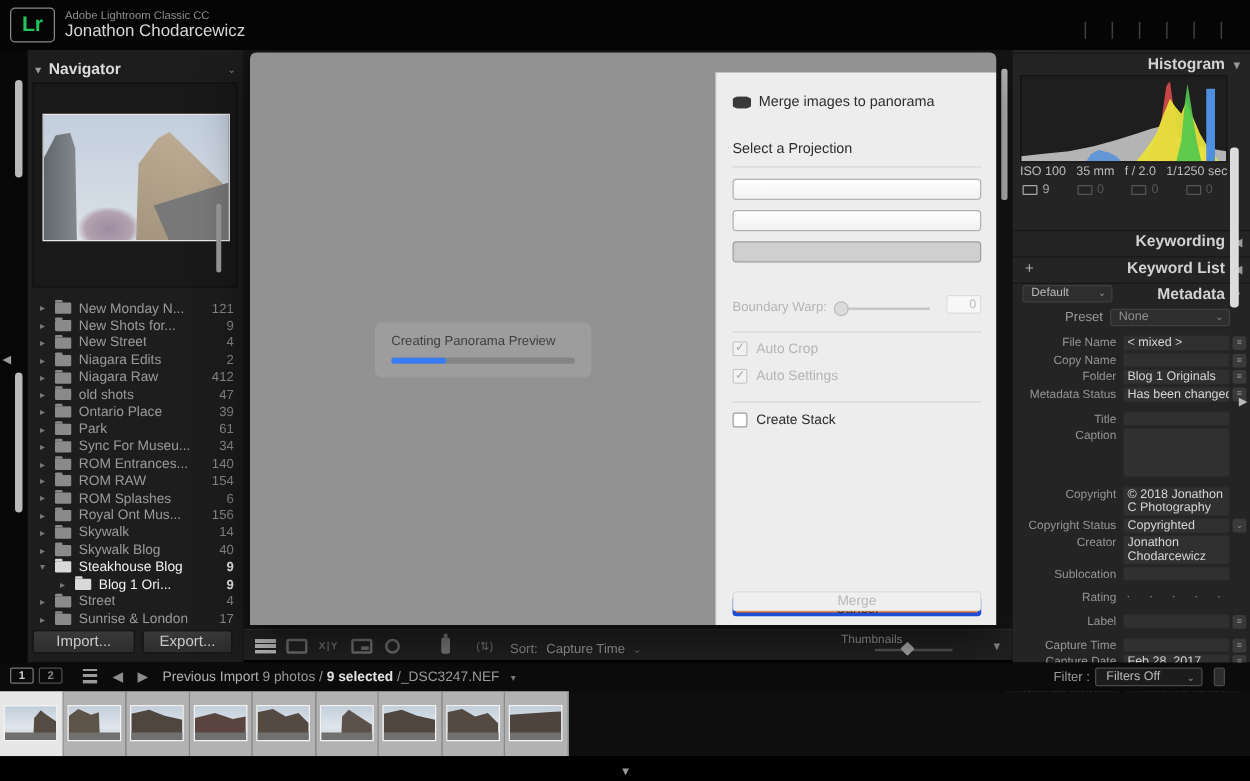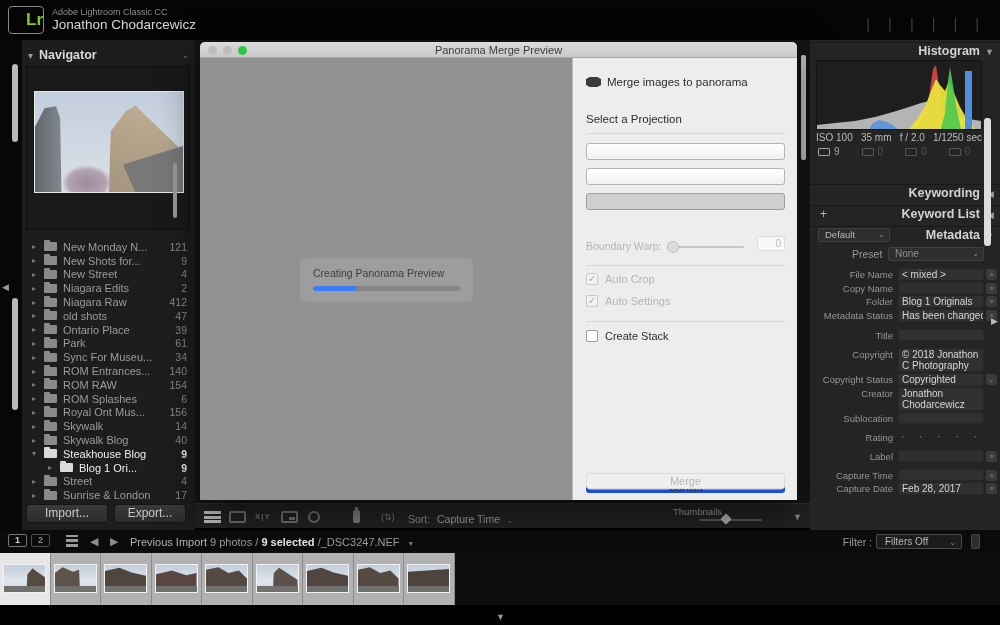--- a/index.html
+++ b/index.html
@@ -2,21 +2,21 @@
 <html><head>
 <meta charset="utf-8">
 <style>
   * { margin:0; padding:0; box-sizing:border-box; }
   html,body { background:#000; }
   body { font-family:"Liberation Sans","DejaVu Sans",sans-serif; }
   #stage { position:relative; width:1000px; height:625px; background:#000; overflow:hidden; }
 
   
   #topbar { position:absolute; left:0; top:0; width:1000px; height:40px; background:#050505; }
-  .lr-logo { position:absolute; left:8px; top:6px; width:36px; height:28px; border:1px solid #8a8a8a; border-radius:4px; color:#84cc16; font-size:17px; font-weight:bold; text-align:right; line-height:26px; }
+  .lr-logo { position:absolute; left:8px; top:6px; width:36px; height:28px; border:1px solid #8a8a8a; border-radius:4px; color:#22c55e; font-size:17px; font-weight:bold; text-align:center; line-height:26px; }
   .app-name { position:absolute; left:52px; top:7px; font-size:9px; color:#8f8f8f; }
   .user-name { position:absolute; left:52px; top:17px; font-size:13.5px; color:#d8d8d8; }
   #modules { position:absolute; right:12px; top:16px; font-size:14.5px; color:#7d7d7d; white-space:nowrap; }
   .module { cursor:pointer; }
   .module:not(:first-of-type)::before { content:"|"; color:#3f3f3f; margin:0 9px; font-weight:normal; }
   .module.active { color:#f2f2f2; font-weight:bold; }
 
   
   #left-rail { position:absolute; left:0; top:40px; width:22px; height:490px; background:#070707; }
   .lscroll { position:absolute; left:12px; width:6px; border-radius:3px; background:#b9b9b9; }
@@ -358,26 +358,20 @@
     <span class="tb-sort-label">Sort:</span>
     <span class="tb-sort-value">Capture Time</span>
     <span class="tb-thumbs-label">Thumbnails</span>
     <div class="tb-thumbs-track">
       <div class="tb-thumbs-knob"></div>
     </div>
     <span class="tb-caret">▼</span>
   </div>
 
   <div id="dialog">
-    <div id="dlg-titlebar">
-      <div class="tl tl1" style="background:#bdbdbd;"></div>
-      <div class="tl tl2" style="background:#bdbdbd;"></div>
-      <div class="tl tl3" style="background:#31c448;"></div>
-      <div id="dlg-title">Panorama Merge Preview</div>
-    </div>
     <div id="dlg-preview">
       <div id="progress-box">
         <div id="progress-label">Creating Panorama Preview</div>
         <div id="progress-track">
           <div id="progress-fill" style="width: 30%;"></div>
         </div>
       </div>
     </div>
     <div id="dlg-side">
       <div id="pano-head">
@@ -495,20 +489,25 @@
         <div class="mrow action">
           <span class="mlabel">Metadata Status</span>
           <span class="mval">Has been changed</span>
           <span class="mact"></span>
         </div>
         <div class="mrow gap">
           <span class="mlabel">Title</span>
           <span class="mval"></span>
 
         </div>
+        <div class="mrow tall">
+          <span class="mlabel">Caption</span>
+          <span class="mval"></span>
+
+        </div>
         <div class="mrow multiline gap">
           <span class="mlabel">Copyright</span>
           <span class="mval">© 2018 Jonathon C Photography</span>
 
         </div>
         <div class="mrow dropdown">
           <span class="mlabel">Copyright Status</span>
           <span class="mval">Copyrighted</span>
           <span class="mact"></span>
         </div>

